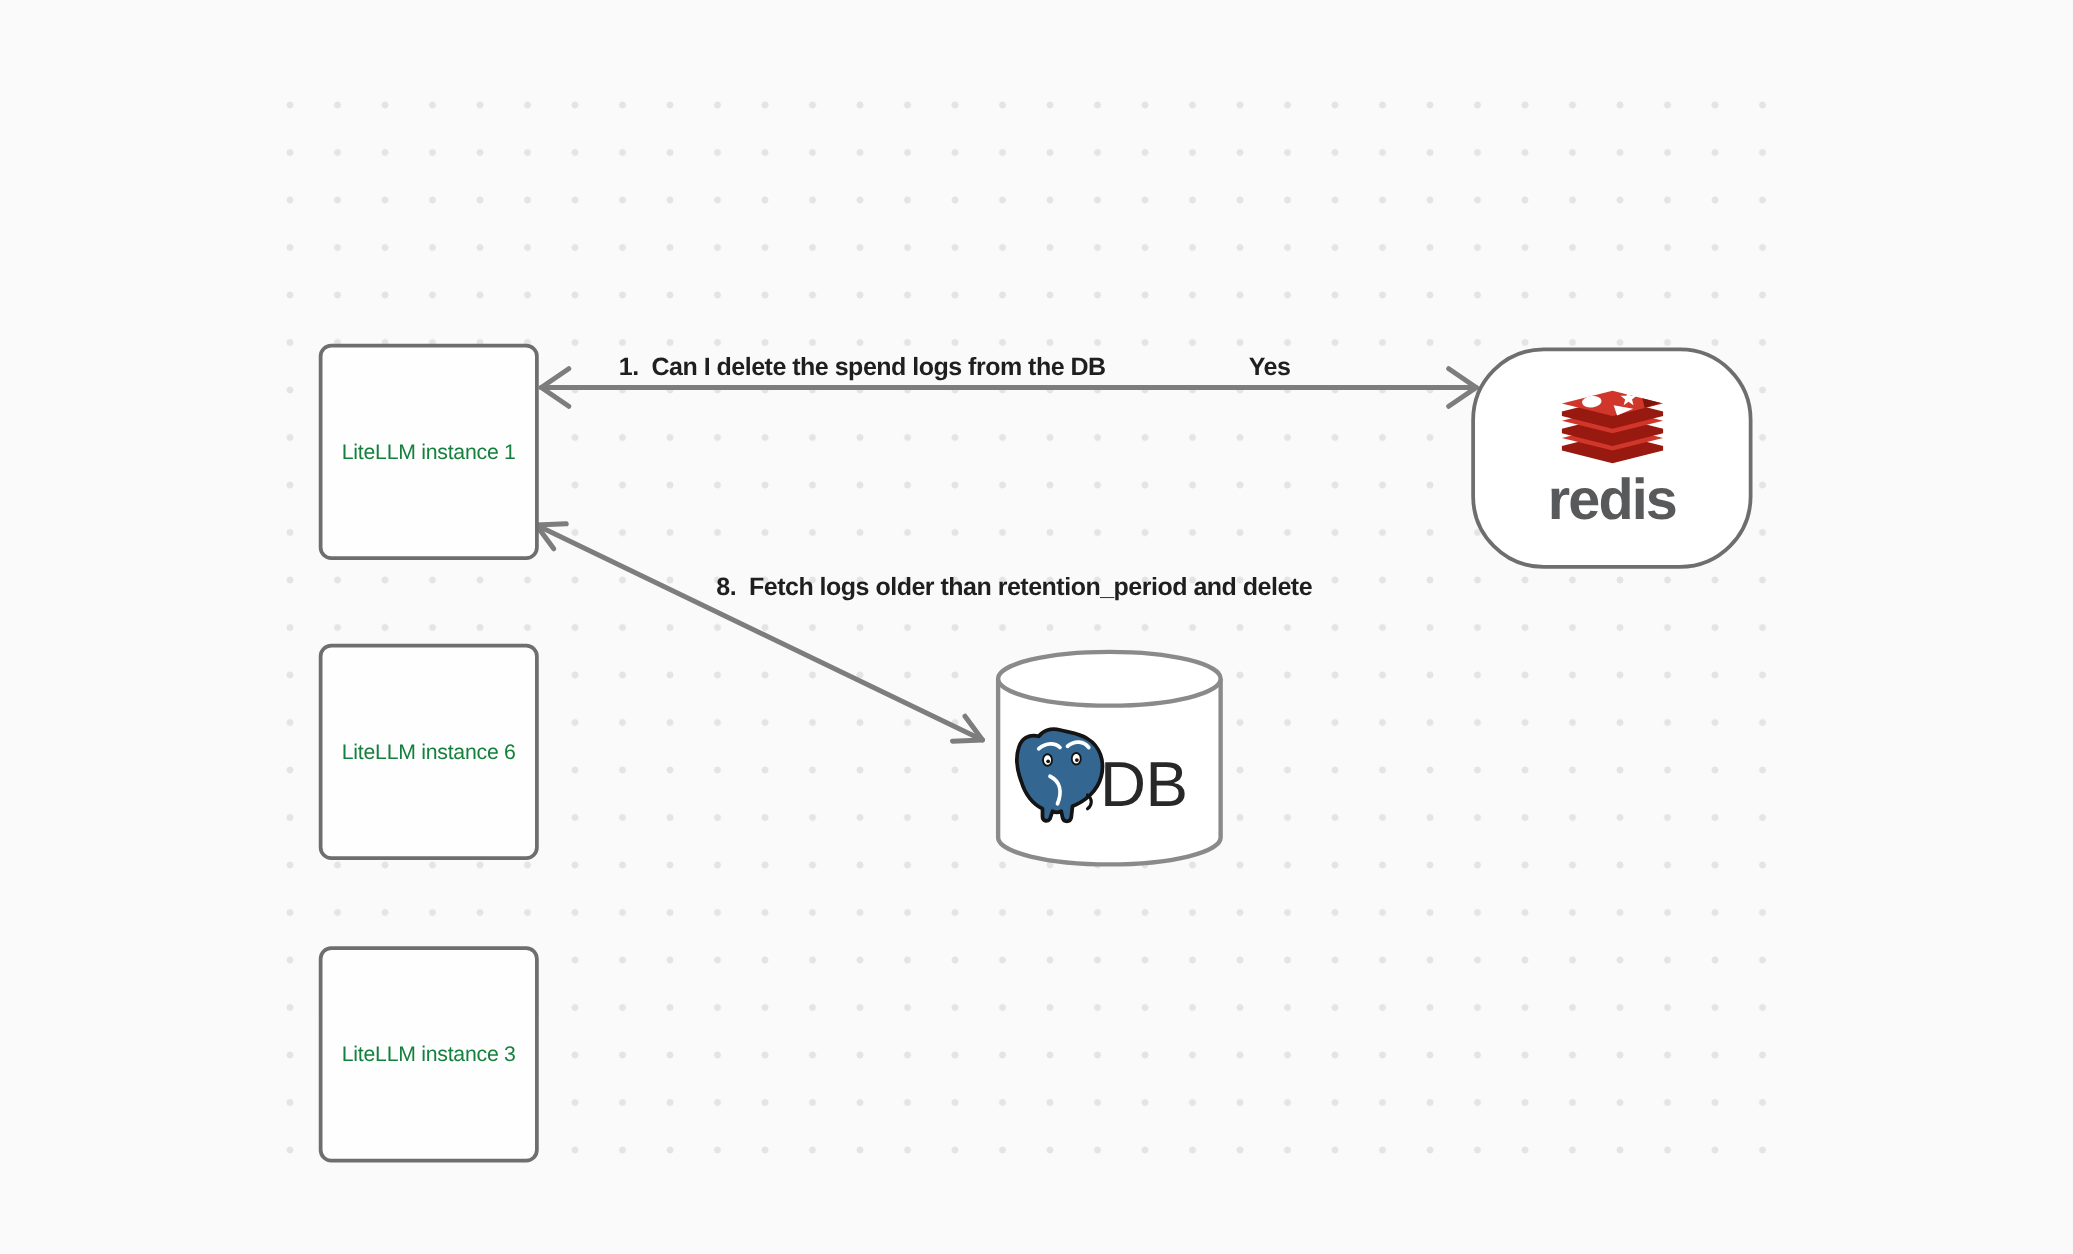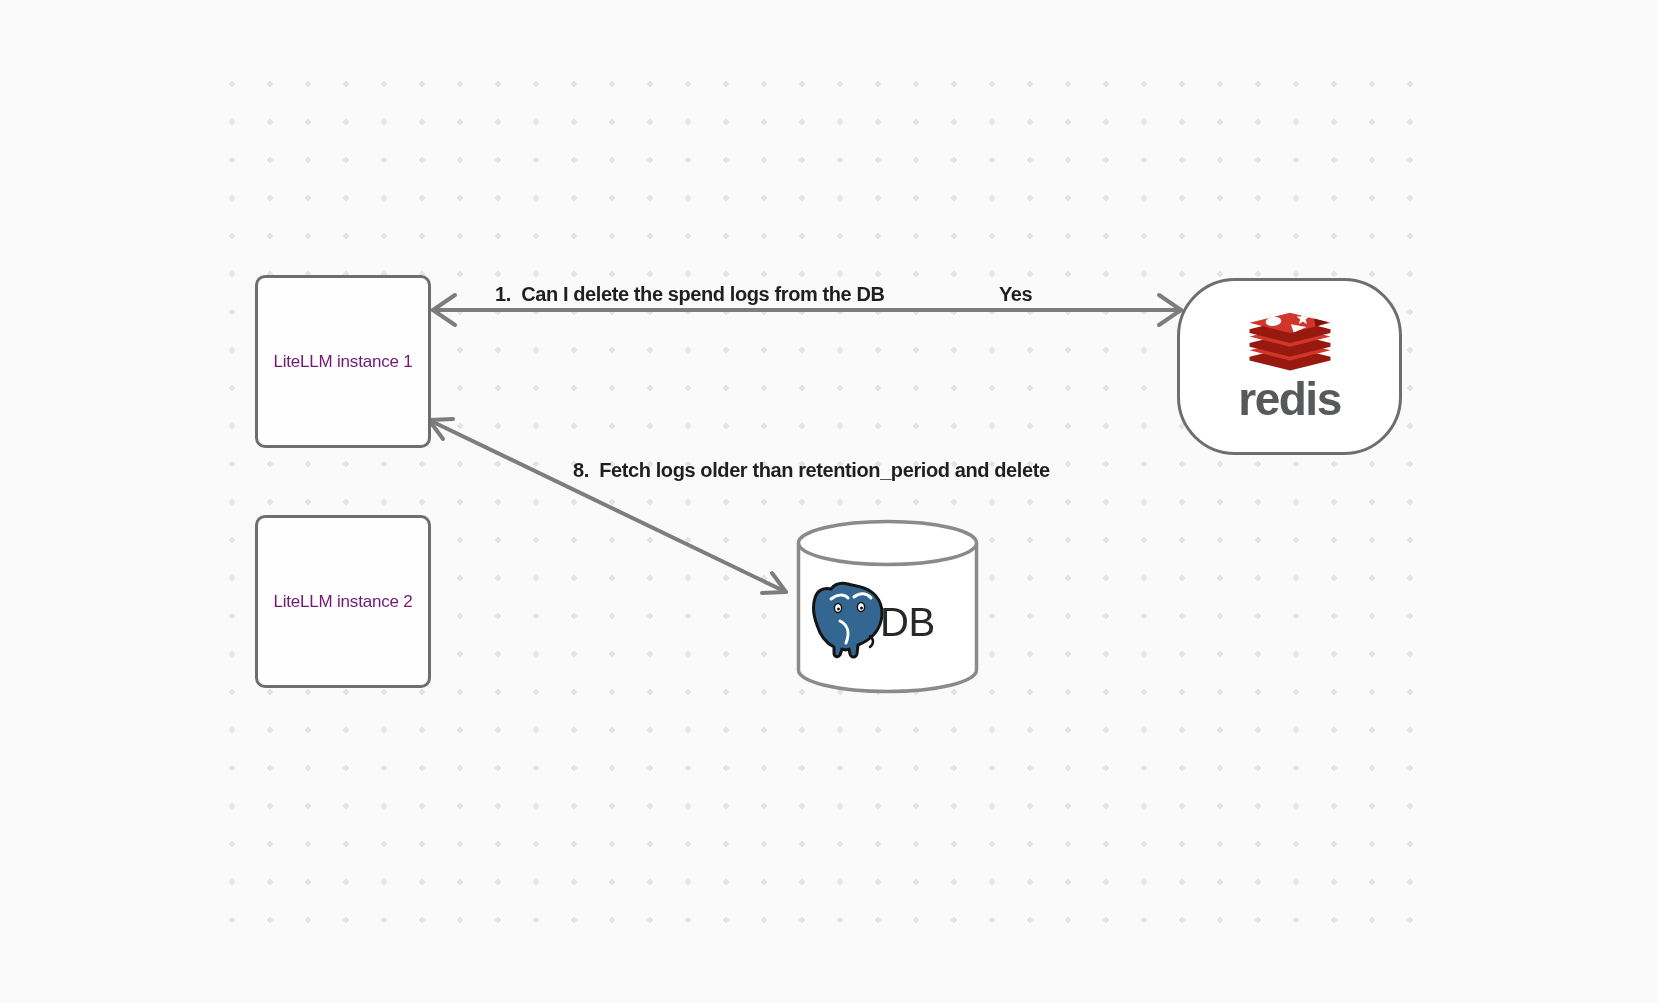--- a/index.html
+++ b/index.html
@@ -12,21 +12,21 @@
     background-size:38px 38px;
   }
 
   .inst-box{
     position:absolute;left:255px;width:176px;height:173px;
     background:#fefefe;border:3.5px solid #6e6e6e;border-radius:10px;
     box-sizing:border-box;
     display:flex;align-items:center;justify-content:center;
   }
   .inst-label{
-    font-size:17px;letter-spacing:-0.2px;color:#701a75;white-space:pre;
+    font-size:17px;letter-spacing:-0.2px;color:#15803d;white-space:pre;
   }
 
   .redis-node{
     position:absolute;left:1177px;top:278px;width:225px;height:177px;
     background:#ffffff;border:3.5px solid #6e6e6e;border-radius:58px;
     box-sizing:border-box;
     display:flex;flex-direction:column;align-items:center;justify-content:center;
     padding-top:0;
   }
   .redis-word{
@@ -40,21 +40,21 @@
     position:absolute;font-size:20px;font-weight:700;color:#1f1f1f;
     letter-spacing:-0.4px;white-space:pre;line-height:1;
   }
   .lbl-1{left:495px;top:284px;}
   .lbl-yes{left:999px;top:284px;}
   .lbl-2{left:573px;top:460px;}
 
   .db-cyl{position:absolute;left:796px;top:518px;width:183px;height:178px;}
   .pg-elephant{position:absolute;left:810px;top:581px;width:76px;height:78px;}
   .db-text{
-    position:absolute;left:880px;top:602px;font-size:40px;color:#282828;
+    position:absolute;left:880px;top:602px;font-size:51px;color:#282828;
     letter-spacing:-0.5px;line-height:1;
   }
 </style>
 </head>
 <body>
 
 <div id="canvas">
 
   <div class="dot-grid"></div>
 
@@ -68,21 +68,24 @@
       <line x1="429" y1="420" x2="786" y2="592"></line>
       <polyline points="443,439 429,420 453,419"></polyline>
       <polyline points="772,573 786,592 762,593"></polyline>
     </g>
   </svg>
 
   <div class="inst-box" style="top:275px">
     <span class="inst-label">LiteLLM instance 1</span>
   </div>
   <div class="inst-box" style="top:515px">
-    <span class="inst-label">LiteLLM instance 2</span>
+    <span class="inst-label">LiteLLM instance 6</span>
+  </div>
+  <div class="inst-box" style="top:757px">
+    <span class="inst-label">LiteLLM instance 3</span>
   </div>
 
   <span class="edge-label lbl-1">1.  Can I delete the spend logs from the DB</span>
   <span class="edge-label lbl-yes">Yes</span>
   <span class="edge-label lbl-2">8.  Fetch logs older than retention_period and delete</span>
 
   <div class="redis-node">
     <svg width="92" height="62" viewBox="0 0 100 66">
 
       <path d="M50 37 L94 48 L94 52 L50 63 L6 52 L6 48 Z" fill="#97190f"></path>

